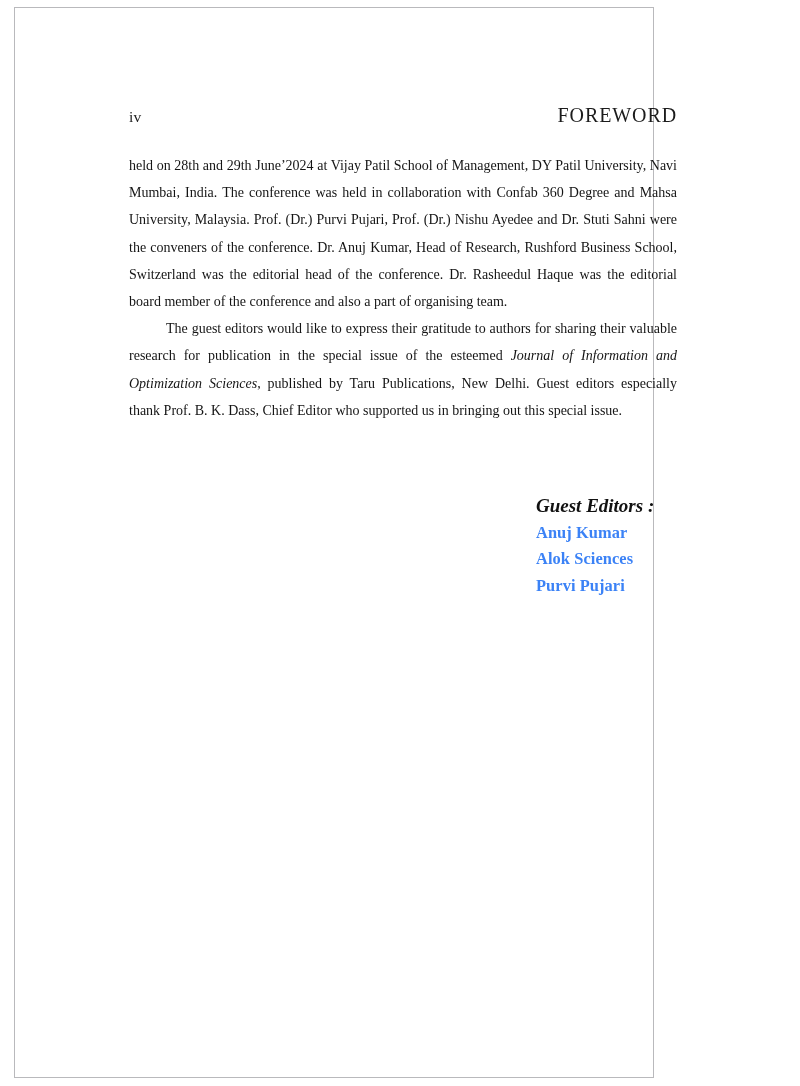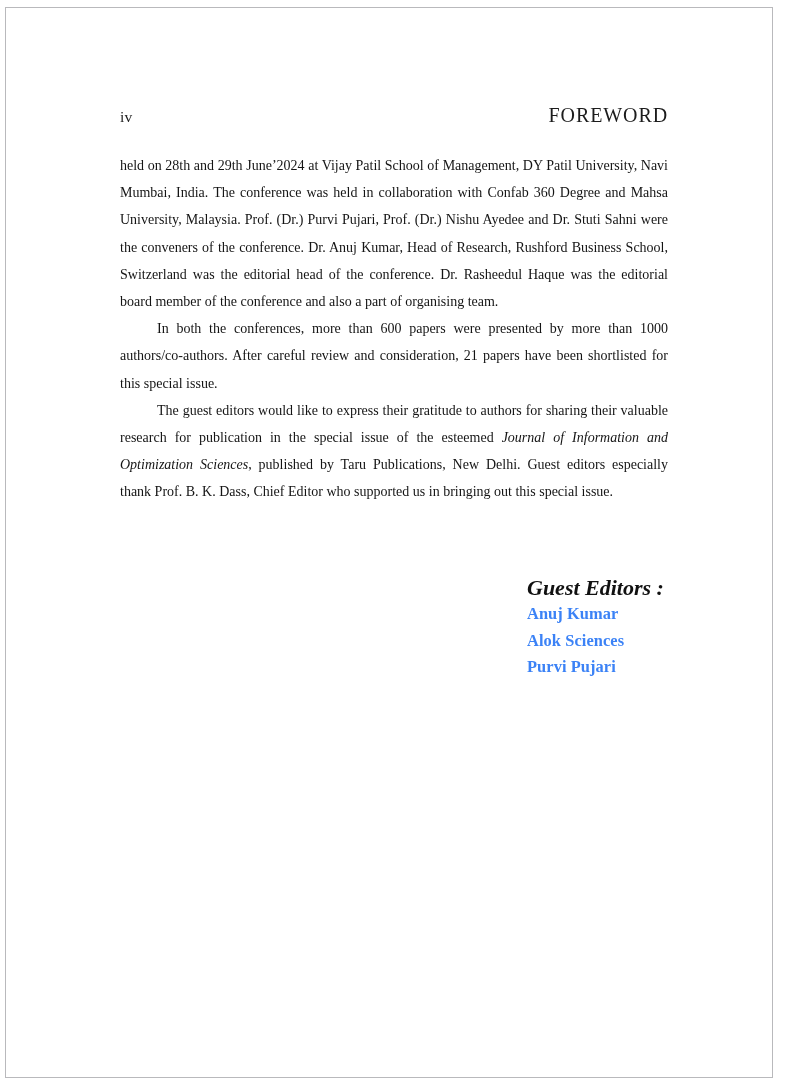--- a/index.html
+++ b/index.html
@@ -12,23 +12,23 @@
     width: 800px;
     height: 1086px;
     font-family: "Liberation Serif", "DejaVu Serif", serif;
     color: #1a1a1a;
     overflow: hidden;
   }
 
   
   .page-sheet {
     position: absolute;
-    left: 5px;
+    left: 14px;
     top: 7px;
-    width: 768px;
+    width: 640px;
     height: 1071px;
     background: #ffffff;
     border: 1px solid #b9b9bc;
     box-sizing: border-box;
     box-shadow: 0 0 0 0 rgba(0,0,0,0);
   }
 
   .page-inner {
     position: absolute;
     left: 114px;
@@ -78,21 +78,21 @@
 
   
   .signature {
     margin-top: 69px;
     margin-left: 407px;
     width: 260px;
   }
   .sig-heading {
     font-style: italic;
     font-weight: bold;
-    font-size: 22px;
+    font-size: 19px;
     line-height: 26.6px;
     color: #111111;
     white-space: pre;
   }
   .sig-name {
     font-weight: bold;
     font-size: 16.4px;
     line-height: 26.6px;
     color: #3b82f6;
     letter-spacing: 0.005em;
@@ -106,21 +106,20 @@
 
     <div class="running-head">
       <span class="folio">iv</span>
       <span class="head-title">FOREWORD</span>
     </div>
 
     <div class="body-copy">
 
       <p class="paragraph">held on 28th and 29th June’2024 at Vijay Patil School of Management, DY Patil University, Navi Mumbai, India. The conference was held in collaboration with Confab 360 Degree and Mahsa University, Malaysia. Prof. (Dr.) Purvi Pujari, Prof. (Dr.) Nishu Ayedee and Dr. Stuti Sahni were the conveners of the conference. Dr. Anuj Kumar, Head of Research, Rushford Business School, Switzerland was the editorial head of the conference. Dr. Rasheedul Haque was the editorial board member of the conference and also a part of organising team.</p>
 
-      <p class="paragraph indent">In both the conferences, more than 600 papers were presented by more than 1000 authors/co-authors. After careful review and consideration, 21 papers have been shortlisted for this special issue.</p>
 
       <p class="paragraph indent"><span>The guest editors would like to express their gratitude to authors for sharing their valuable research for publication in the special issue of the esteemed </span><span class="jt">Journal of Information and Optimization Sciences</span><span>, published by Taru Publications, New Delhi. Guest editors especially thank Prof. B. K. Dass, Chief Editor who supported us in bringing out this special issue.</span></p>
 
     </div>
 
     <div class="signature">
       <div class="sig-heading">Guest Editors :</div>
       <div class="sig-name">Anuj Kumar</div>
       <div class="sig-name">Alok Sciences</div>
       <div class="sig-name">Purvi Pujari</div>

